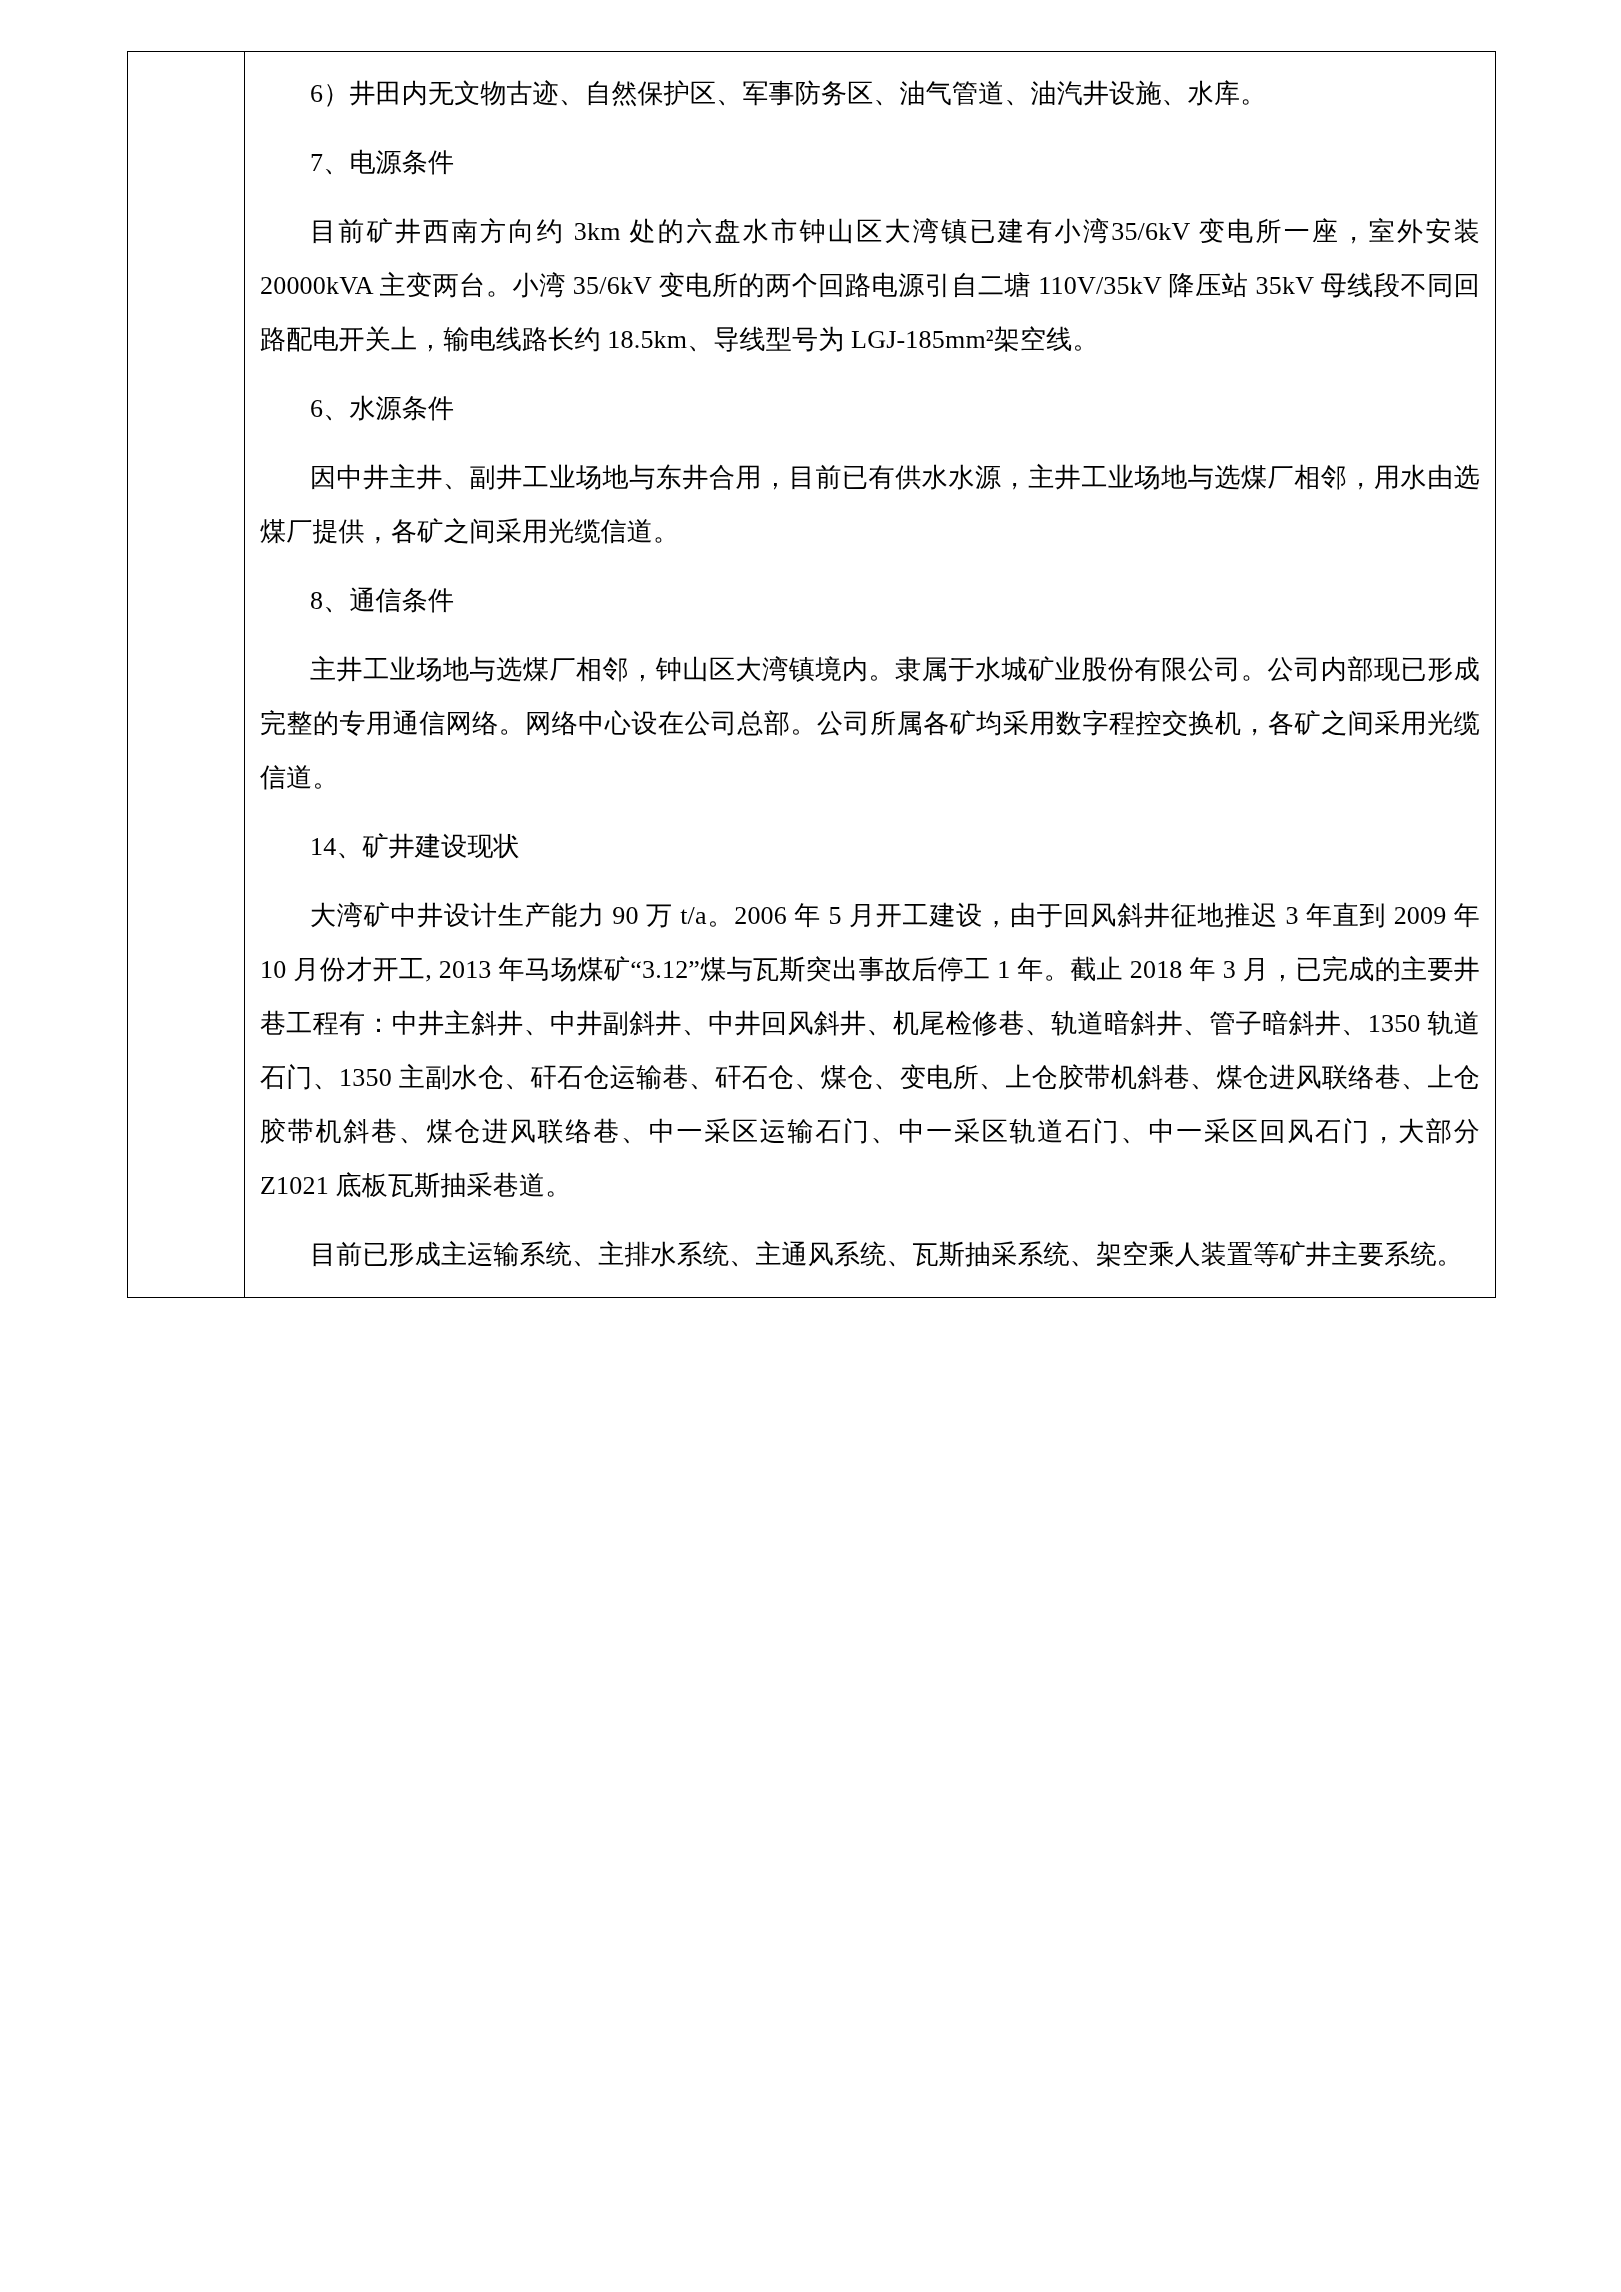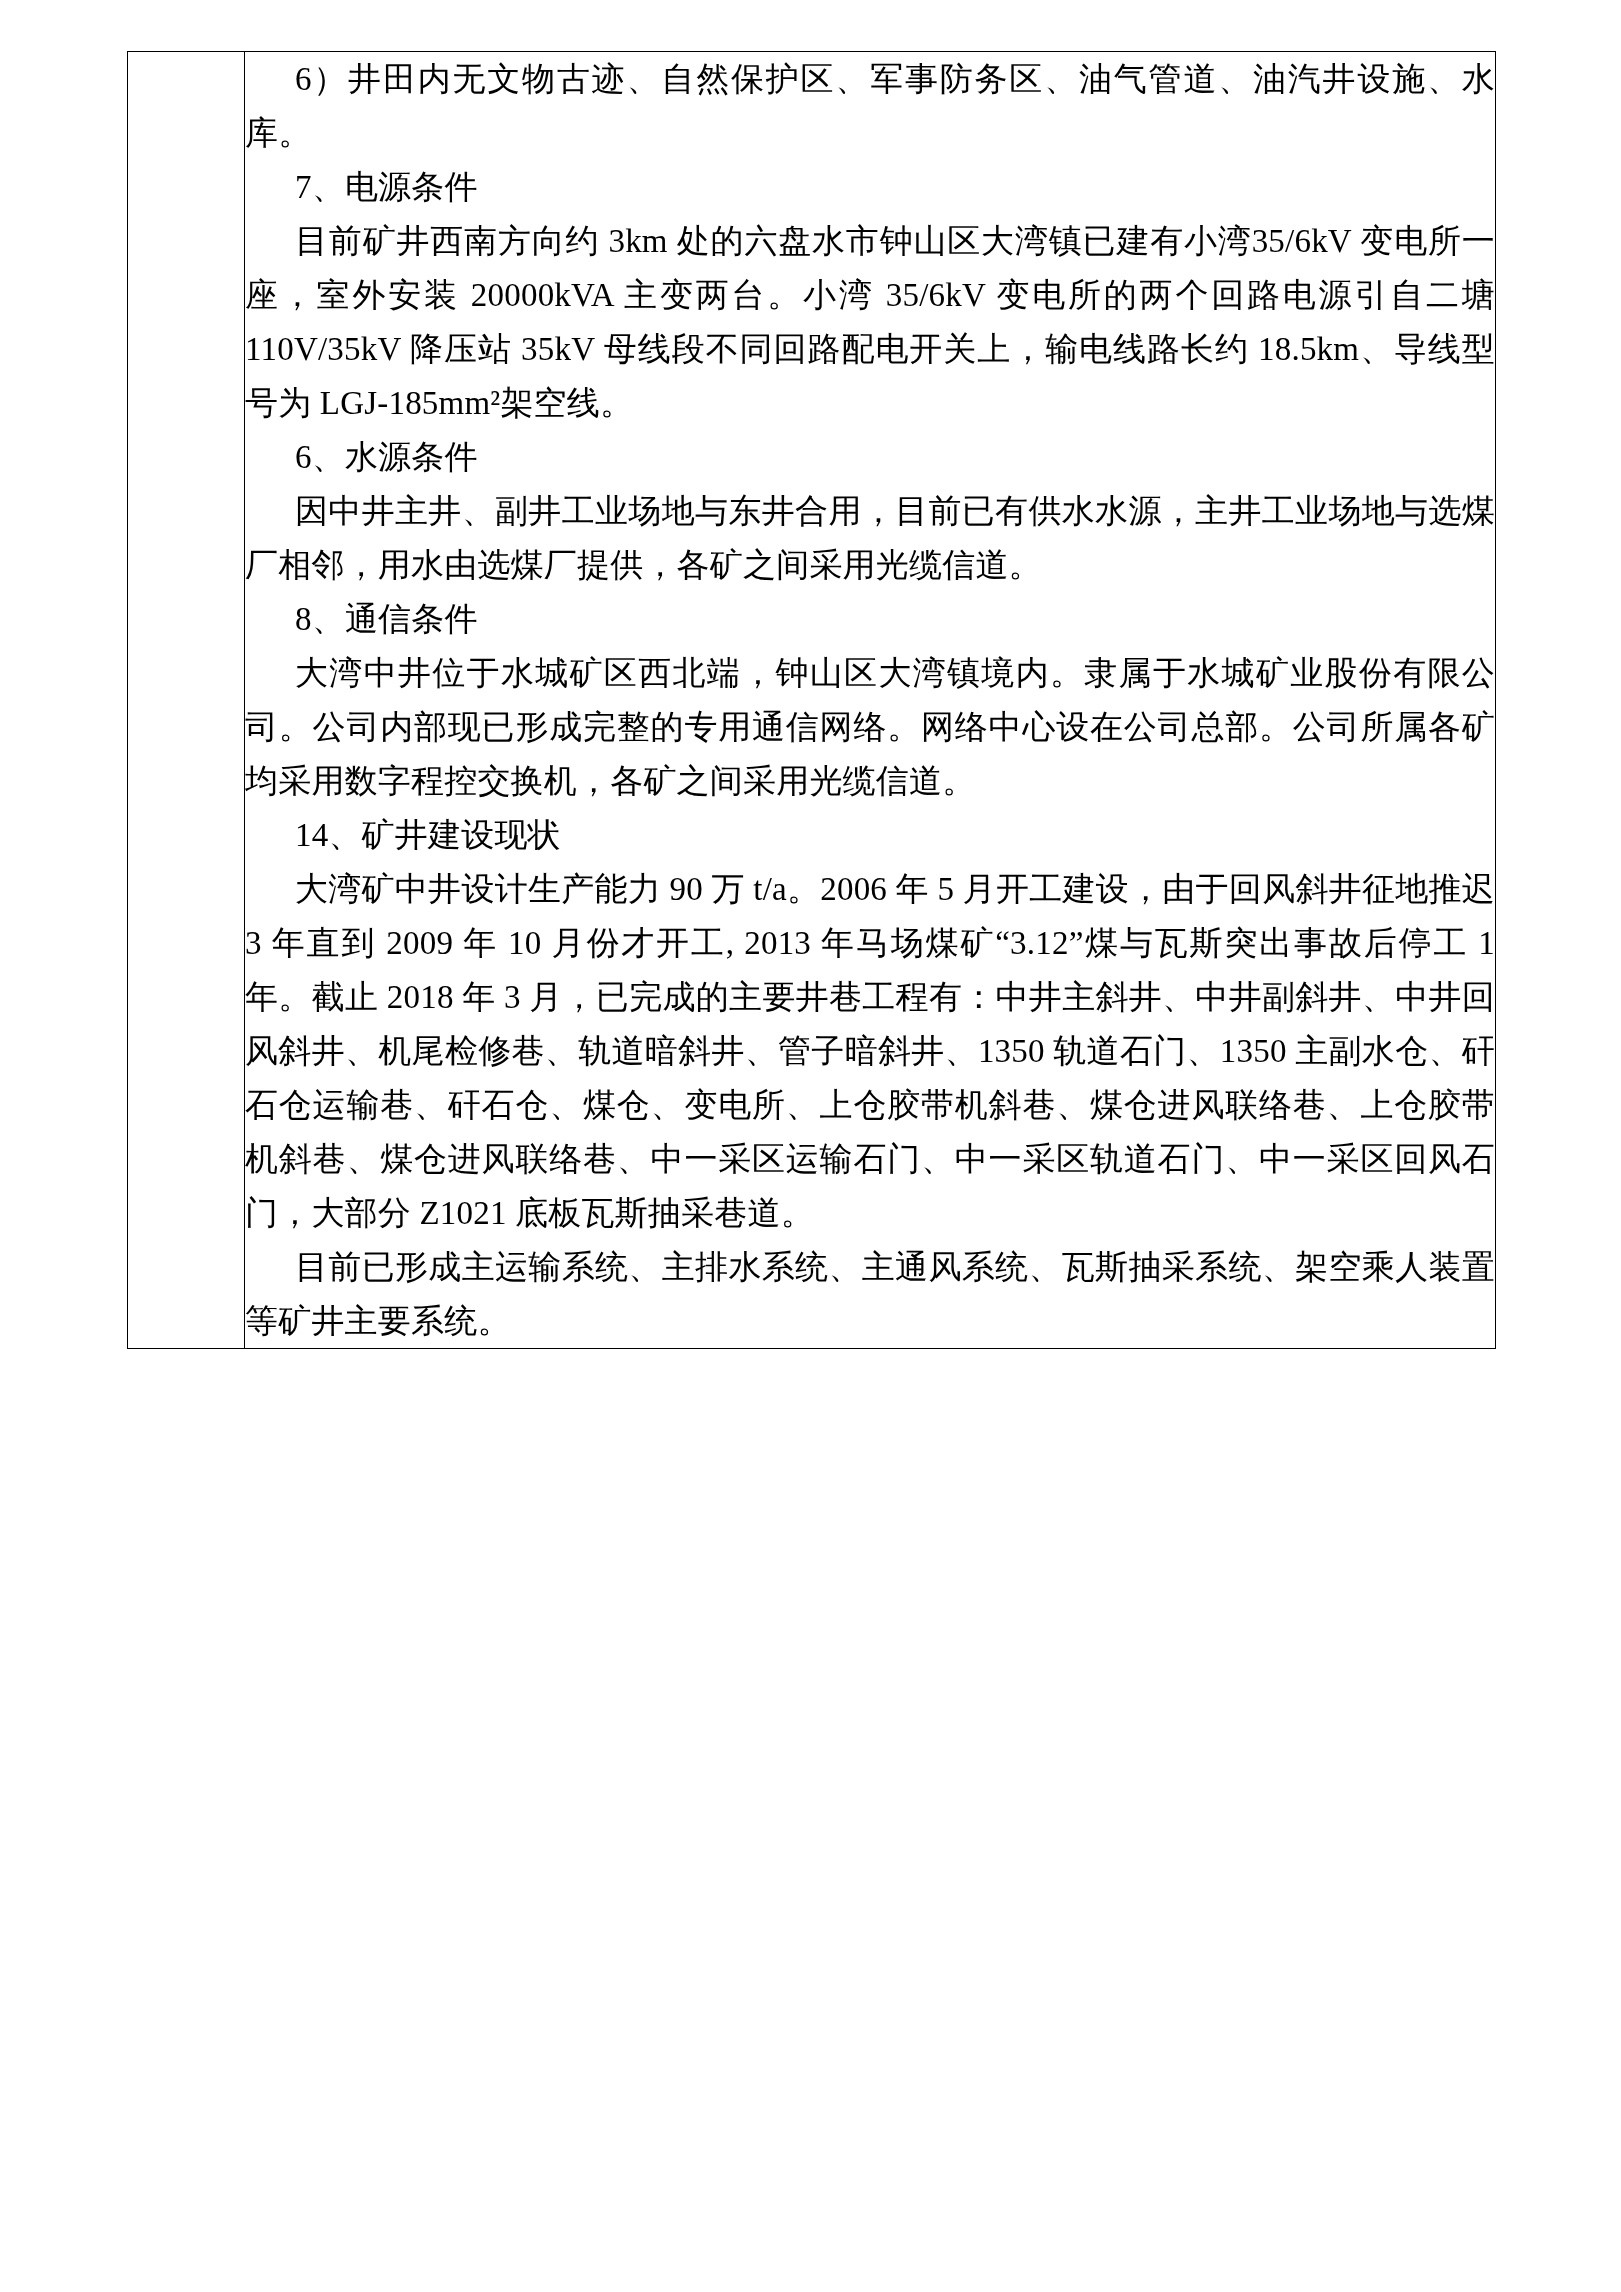--- a/index.html
+++ b/index.html
@@ -38,22 +38,22 @@
   .col-body {
     width: 1250px;
   }
   .body-cell {
     padding: 17.6px 29px 25.5px 21.6px;
   }
   .label-cell {
     padding: 17.6px 5.9px;
   }
   p.para {
-    margin: 0;
-    font-size: 33px;
+    margin: 15px;
+    font-size: 26px;
     line-height: 54px;
     text-align: justify;
     text-justify: inter-ideograph;
     letter-spacing: 0.2px;
   }
   p.indent {
     text-indent: 50px;
   }
 </style>
 </head>
@@ -66,21 +66,21 @@
       <td class="col-label label-cell">
         <p class="para"></p>
       </td>
       <td class="col-body body-cell">
         <p class="para indent">6）井田内无文物古迹、自然保护区、军事防务区、油气管道、油汽井设施、水库。</p>
         <p class="para indent">7、电源条件</p>
         <p class="para indent">目前矿井西南方向约 3km 处的六盘水市钟山区大湾镇已建有小湾35/6kV 变电所一座，室外安装 20000kVA 主变两台。小湾 35/6kV 变电所的两个回路电源引自二塘 110V/35kV 降压站 35kV 母线段不同回路配电开关上，输电线路长约 18.5km、导线型号为 LGJ-185mm²架空线。</p>
         <p class="para indent">6、水源条件</p>
         <p class="para indent">因中井主井、副井工业场地与东井合用，目前已有供水水源，主井工业场地与选煤厂相邻，用水由选煤厂提供，各矿之间采用光缆信道。</p>
         <p class="para indent">8、通信条件</p>
-        <p class="para indent">大湾中井位于水城矿区西北端，钟山区大湾镇境内。隶属于水城矿业股份有限公司。公司内部现已形成完整的专用通信网络。网络中心设在公司总部。公司所属各矿均采用数字程控交换机，各矿之间采用光缆信道。</p>
+        <p class="para indent">主井工业场地与选煤厂相邻，钟山区大湾镇境内。隶属于水城矿业股份有限公司。公司内部现已形成完整的专用通信网络。网络中心设在公司总部。公司所属各矿均采用数字程控交换机，各矿之间采用光缆信道。</p>
         <p class="para indent">14、矿井建设现状</p>
         <p class="para indent">大湾矿中井设计生产能力 90 万 t/a。2006 年 5 月开工建设，由于回风斜井征地推迟 3 年直到 2009 年 10 月份才开工, 2013 年马场煤矿“3.12”煤与瓦斯突出事故后停工 1 年。截止 2018 年 3 月，已完成的主要井巷工程有：中井主斜井、中井副斜井、中井回风斜井、机尾检修巷、轨道暗斜井、管子暗斜井、1350 轨道石门、1350 主副水仓、矸石仓运输巷、矸石仓、煤仓、变电所、上仓胶带机斜巷、煤仓进风联络巷、上仓胶带机斜巷、煤仓进风联络巷、中一采区运输石门、中一采区轨道石门、中一采区回风石门，大部分 Z1021 底板瓦斯抽采巷道。</p>
         <p class="para indent">目前已形成主运输系统、主排水系统、主通风系统、瓦斯抽采系统、架空乘人装置等矿井主要系统。</p>
       </td>
     </tr>
   </tbody>
     </table>
 </div>
 
 

